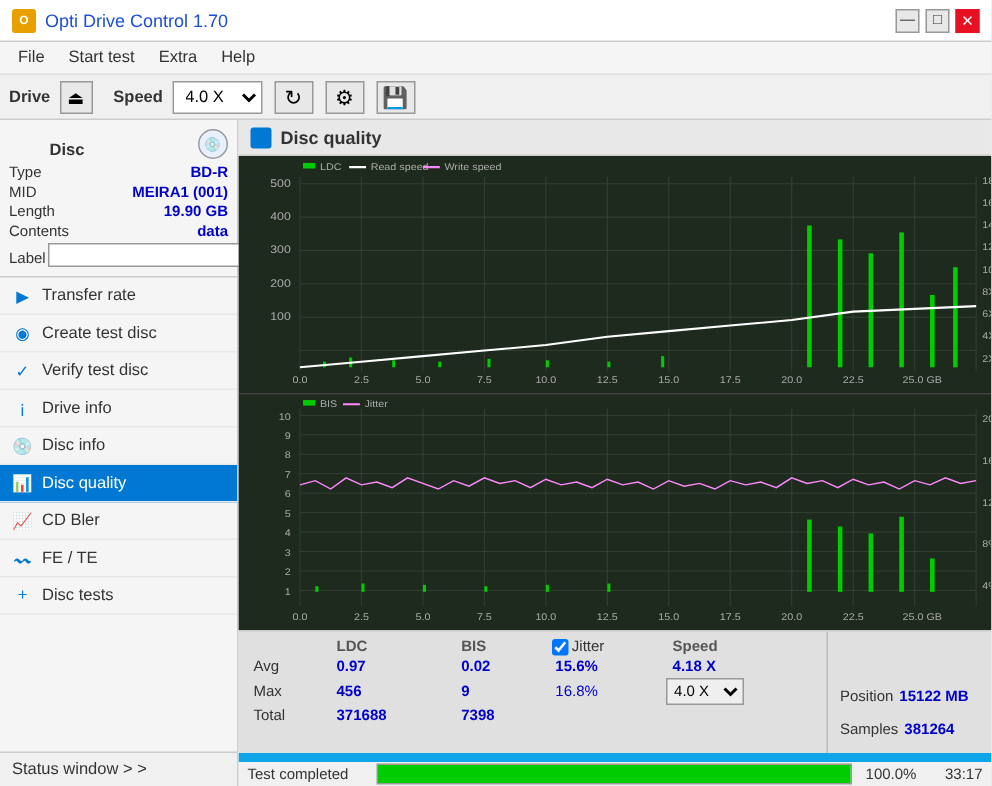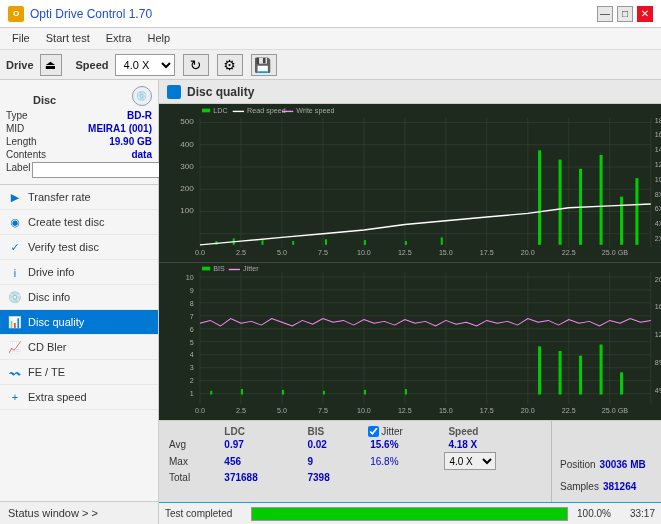--- a/index.html
+++ b/index.html
@@ -32,21 +32,21 @@
 
     
     .sidebar { width: 159px; background: #f5f5f5; border-right: 1px solid #ccc; display: flex; flex-direction: column; }
     .disc-section { padding: 6px; border-bottom: 1px solid #ccc; }
     .disc-header { display: flex; align-items: flex-end; justify-content: space-between; margin-bottom: 4px; padding-left: 27px; }
     .disc-title { font-weight: bold; font-size: 11px; color: #333; }
     .disc-icon { width: 20px; height: 20px; background: #e8f0fe; border: 1px solid #999; border-radius: 50%; display: flex; align-items: center; justify-content: center; font-size: 9px; color: #333; }
     .disc-field { display: flex; justify-content: space-between; margin-bottom: 2px; font-size: 10px; }
     .disc-field-label { color: #333; }
     .disc-field-value { color: #0000cc; font-weight: bold; }
-    .disc-label-row { display: flex; align-items: flex-start; gap: 2px; margin-top: 2px; }
+    .disc-label-row { display: flex; align-items: flex-end; gap: 2px; margin-top: 2px; }
     .disc-label-input { border: 1px solid #999; background: white; height: 16px; font-size: 10px; flex: 1; padding: 1px 2px; }
     .disc-label-btn { width: 16px; height: 16px; border: 1px solid #999; background: #ffe; display: flex; align-items: center; justify-content: center; font-size: 10px; cursor: pointer; }
 
     .sidebar-nav { display: flex; flex-direction: column; flex: 1; }
     .nav-item { display: flex; align-items: center; gap: 6px; padding: 5px 8px; cursor: pointer; font-size: 11px; color: #333; border-bottom: 1px solid #e8e8e8; }
     .nav-item.active { background: #0078d4; color: white; }
     .nav-item.active .nav-icon { color: white; }
     .nav-icon { width: 14px; height: 14px; display: flex; align-items: center; justify-content: center; font-size: 11px; color: #0078d4; }
     .nav-item.active .nav-icon { color: white; }
 
@@ -55,21 +55,21 @@
     
     .content-area { flex: 1; display: flex; flex-direction: column; background: #2d2d2d; overflow: hidden; }
     
     
     .dq-header { background: #e8e8e8; border-bottom: 1px solid #ccc; display: flex; align-items: center; gap: 6px; padding: 3px 8px; height: 24px; }
     .dq-icon { width: 14px; height: 14px; background: #0078d4; border-radius: 2px; display: flex; align-items: center; justify-content: center; }
     .dq-title { font-size: 12px; font-weight: bold; color: #333; }
     .action-btn { background: #e0e0e0; border: 1px solid #999; padding: 3px 8px; font-size: 10px; cursor: pointer; white-space: nowrap; }
 
     
-    .progress-area { background: #f0f0f0; border-top: 1px solid #0ea5e9; display: flex; align-items: center; padding: 3px 6px; gap: 6px; height: 22px; }
+    .progress-area { background: #f0f0f0; border-top: 6px solid #0ea5e9; display: flex; align-items: center; padding: 3px 6px; gap: 6px; height: 22px; }
     .progress-text { font-size: 10px; color: #333; min-width: 80px; }
     .progress-bar-outer { flex: 1; height: 14px; border: 1px solid #999; background: white; }
     .progress-bar-inner { height: 100%; background: #00cc00; }
     .progress-pct { font-size: 10px; color: #333; min-width: 40px; text-align: center; }
     .progress-time { font-size: 10px; color: #333; min-width: 35px; text-align: right; }
     svg { position: absolute; top: 0; left: 0; }
   </style>
 </head>
 <body>
 
@@ -166,21 +166,21 @@
       <div class="nav-item">
         <span class="nav-icon">📈</span>
         <span>CD Bler</span>
       </div>
       <div class="nav-item">
         <span class="nav-icon">〰</span>
         <span>FE / TE</span>
       </div>
       <div class="nav-item">
         <span class="nav-icon">+</span>
-        <span>Extra speed</span>
+        <span>Disc tests</span>
       </div>
     </div>
 
     <div class="status-window">
       <span>Status window &gt; &gt;</span>
     </div>
   </div>
 
   <div class="content-area" style="background:#e8e8e8; display:flex; flex-direction:column;">
 
@@ -391,21 +391,21 @@
             <td style="color:#0000cc; font-weight:bold; padding:1px 6px;">371688</td>
             <td style="color:#0000cc; font-weight:bold; padding:1px 6px;">7398</td>
           </tr>
         </tbody>
           </table>
       </div>
 
       <div style="display:flex; flex-direction:column; justify-content:space-around; padding:4px 8px; border-left:1px solid #bbb; font-size:10px; min-width:110px;">
         <div style="display:flex; gap:4px;margin-top:28px;">
           <span style="color:#333;">Position</span>
-          <span style="color:#0000cc; font-weight:bold;">30036 MB</span>
+          <span style="color:#0000cc; font-weight:bold;">15122 MB</span>
         </div>
         <div style="display:flex; gap:4px;">
           <span style="color:#333;">Samples</span>
           <span style="color:#0000cc; font-weight:bold;">381264</span>
         </div>
       </div>
 
     </div>
 
     <div class="progress-area">

